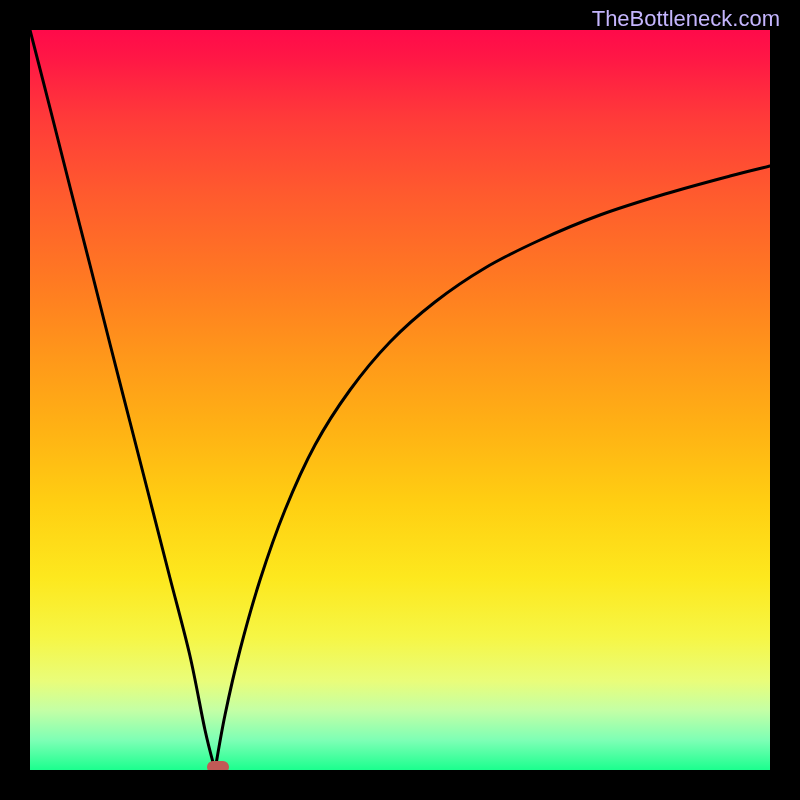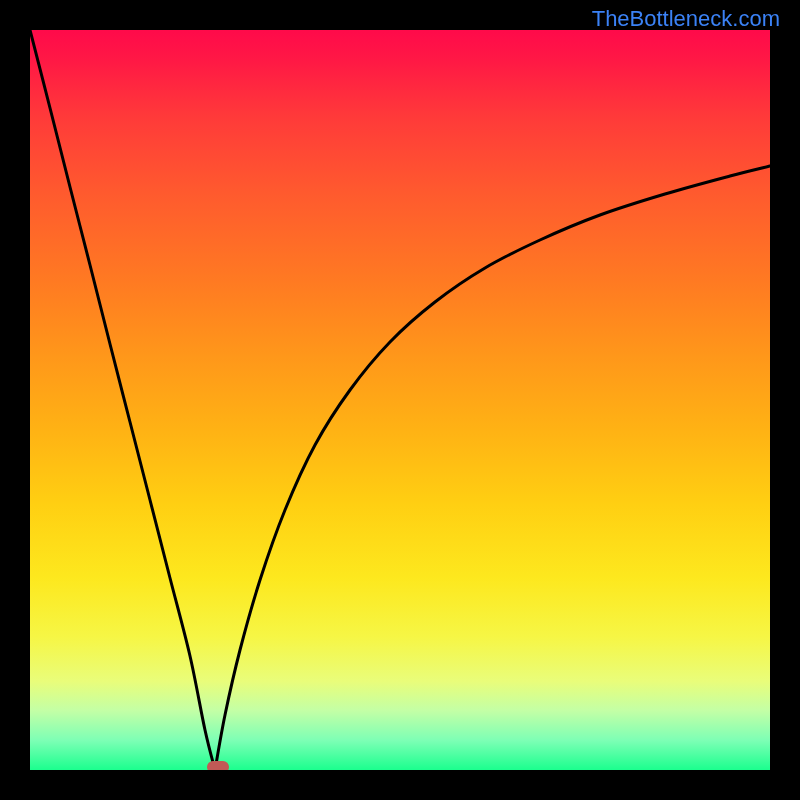--- a/index.html
+++ b/index.html
@@ -51,21 +51,21 @@
     width: 22px;
     height: 12px;
     border-radius: 6px;
     background: #c15a56;
     transform: translate(-50%, -50%);
   }
   .watermark {
     position: absolute;
     top: 6px;
     right: 20px;
-    color: #3b82f6;
+    color: #c4b5fd;
     font-size: 22px;
     letter-spacing: 0px;
   }
 </style>
 </head>
 <body>
 
 <div class="frame">
   <div class="gradient"></div>
   <svg class="curve" viewBox="0 0 740 740" preserveAspectRatio="none">

